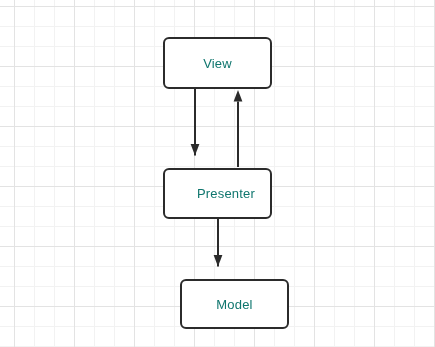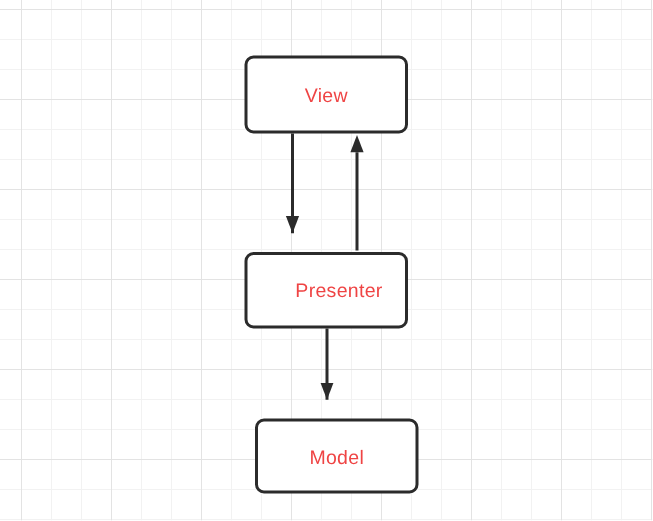--- a/index.html
+++ b/index.html
@@ -38,21 +38,21 @@
     background: #ffffff;
     border: 2.4px solid #2b2b2b;
     border-radius: 6px;
     display: flex;
     align-items: center;
     justify-content: center;
   }
   .node-label {
     font-family: "Liberation Sans", sans-serif;
     font-size: 13px;
-    color: #ef4444;
+    color: #0f766e;
     letter-spacing: 0.2px;
     line-height: 1;
     white-space: nowrap;
     user-select: none;
   }
 </style>
 </head>
 <body>
 
 <div id="canvas">
@@ -81,17 +81,17 @@
   </svg>
 
   <div class="node-box" style="left:163px; top:37px; width:109px; height:52px;">
     <span class="node-label">View</span>
   </div>
 
   <div class="node-box" style="left:163px; top:168px; width:109px; height:51px;padding-left:17px;">
     <span class="node-label">Presenter</span>
   </div>
 
-  <div class="node-box" style="left:170px; top:279px; width:109px; height:50px;">
+  <div class="node-box" style="left:180px; top:279px; width:109px; height:50px;">
     <span class="node-label">Model</span>
   </div>
 
 </div>
 
 </body></html>

